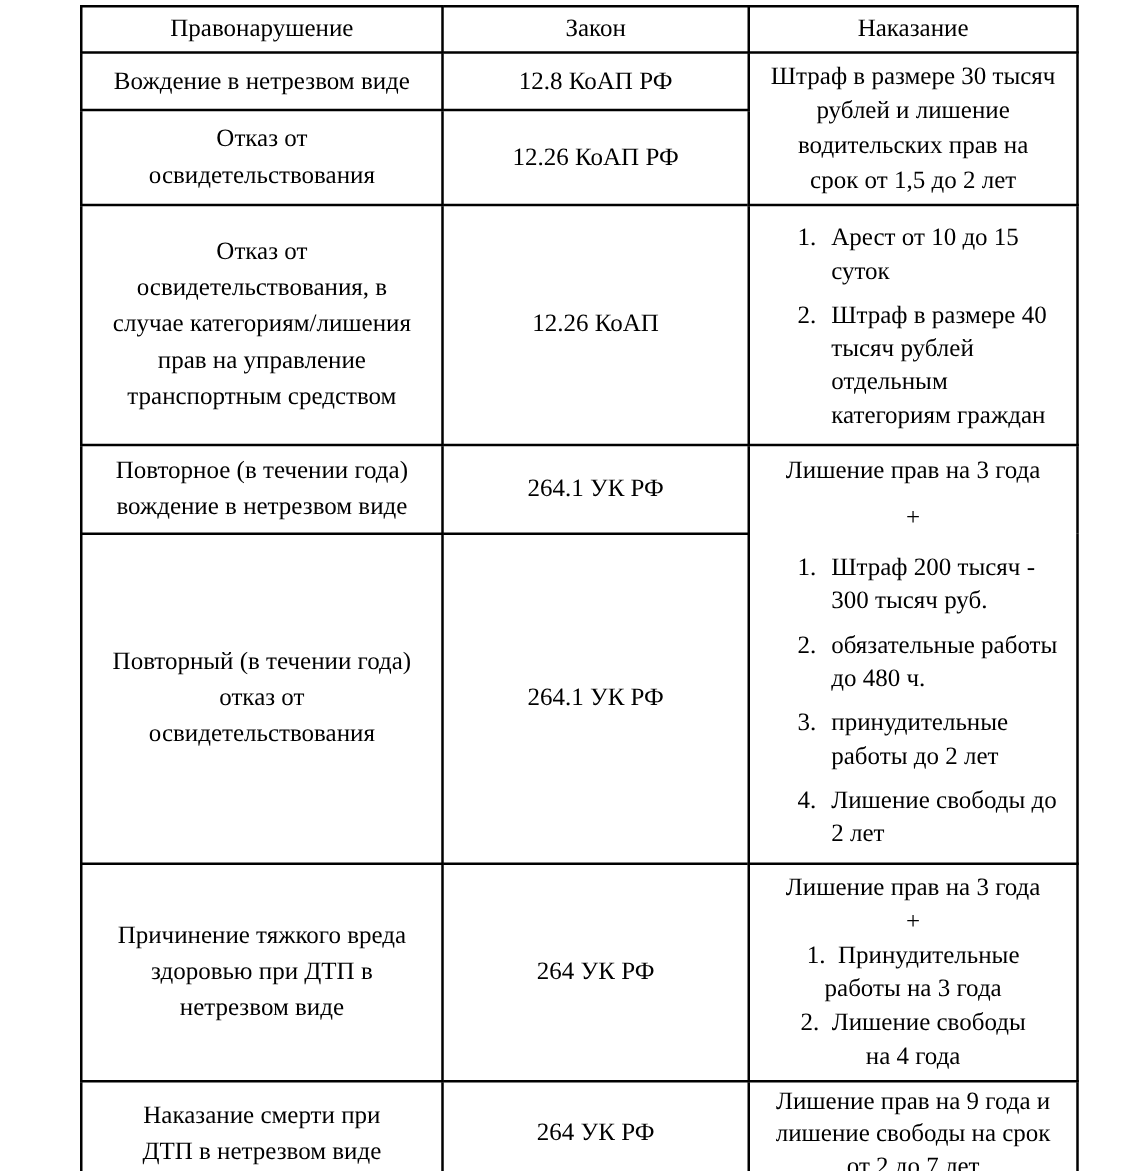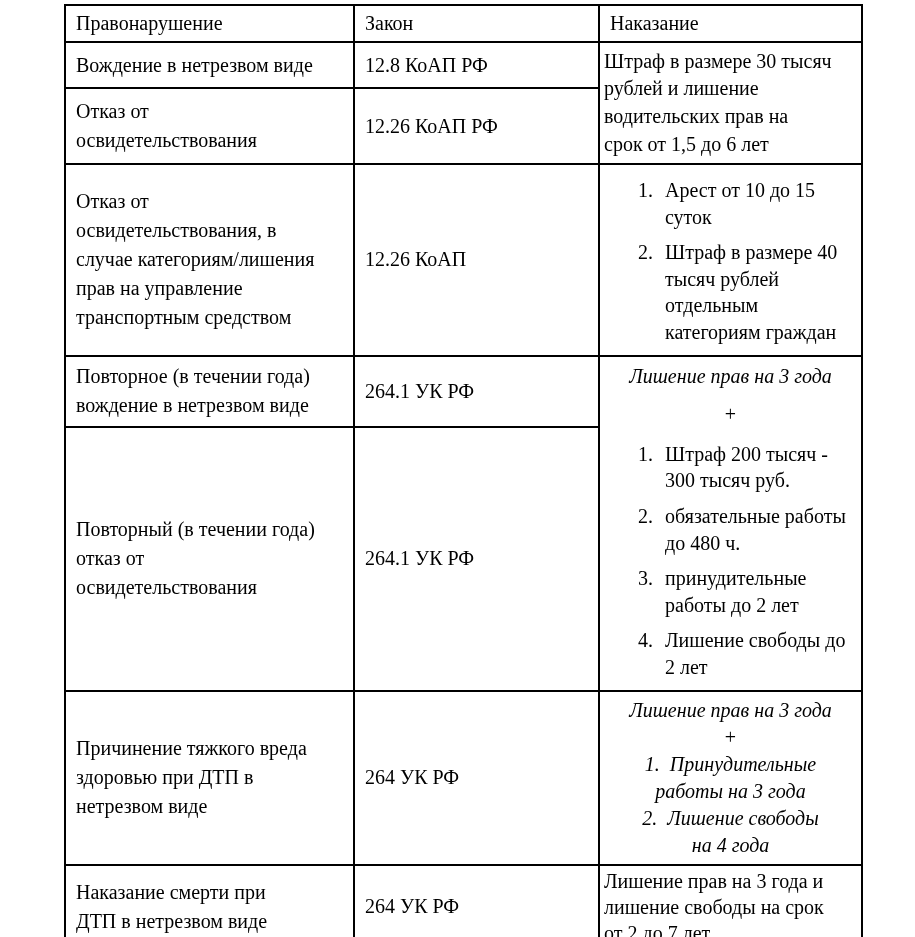--- a/index.html
+++ b/index.html
@@ -7,43 +7,43 @@
     width:915px;height:937px;background:#ffffff;color:#000000;
     font-family:"Liberation Serif","DejaVu Serif",serif;
     font-size:20px;line-height:1.45;overflow:hidden;position:relative;
   }
   table.doc{
     position:absolute;left:64px;top:4px;
     border-collapse:collapse;table-layout:fixed;width:797px;
   }
   td,th{
     border:2px solid #000000;
-    text-align:left;vertical-align:middle;
+    text-align:center;vertical-align:middle;
     padding:2px 10px;font-weight:normal;overflow:hidden;
   }
   col.c1{width:289px}
   col.c2{width:245px}
   col.c3{width:263px}
 
   
   td.p12{line-height:1.38;vertical-align:middle;padding:4px 4px;margin-left:38px;}
 
   
   td.plist{vertical-align:top;text-align:center;padding:6px 6px 0 6px;line-height:1.33;}
   td.plist3{padding-top:12px;}
-  .intro{text-align:center;margin-bottom:12px;font-style:italic;}
+  .intro{text-align:center;margin-bottom:12px;}
   .plus{text-align:center;margin-bottom:13px;}
   .hl{display:flex;text-align:left;margin:0 0 9px 32px;}
   .hl .num{flex:0 0 27px;}
   .hl .txt{flex:1;padding-right:2px;}
 
   
   td.p6{vertical-align:top;text-align:center;padding:5px 6px 0 6px;line-height:1.35;}
   td.p6 .intro,td.p6 .plus{margin-bottom:0;}
-  .ci{font-style:italic;}
+  .ci{}
   .ci .num{margin-right:10px;}
 
   
   td.p7{line-height:1.3;padding:2px 4px;}
 
   .ln{display:block;}
   .squig{
     text-decoration-style:wavy;
     text-decoration-color:#22a63e;
     text-decoration-thickness:2px;
@@ -67,21 +67,21 @@
     <th>Наказание</th>
   </tr>
 
   <tr style="height:46px">
     <td>Вождение в нетрезвом виде</td>
     <td>12.8 КоАП РФ</td>
     <td class="p12" rowspan="2">
       <span class="ln">Штраф в размере 30 тысяч</span>
       <span class="ln">рублей и лишение</span>
       <span class="ln">водительских прав на</span>
-      <span class="ln">срок от 1,5 до 6 лет</span>
+      <span class="ln">срок от 1,5 до 2 лет</span>
     </td>
   </tr>
 
   <tr style="height:76px">
     <td>
       <span class="ln">Отказ от</span>
       <span class="ln">освидетельствования</span>
     </td>
     <td>12.26 КоАП РФ</td>
   </tr>
@@ -161,19 +161,19 @@
     </td>
   </tr>
 
   <tr style="height:78px">
     <td>
       <span class="ln">Наказание смерти при</span>
       <span class="ln">ДТП в нетрезвом виде</span>
     </td>
     <td>264 УК РФ</td>
     <td class="p7">
-      <span class="ln">Лишение прав на 3 года и</span>
+      <span class="ln">Лишение прав на 9 года и</span>
       <span class="ln">лишение свободы на срок</span>
       <span class="ln">от 2 до 7 лет</span>
     </td>
   </tr>
 </tbody>
   </table>
 
 </body></html>

